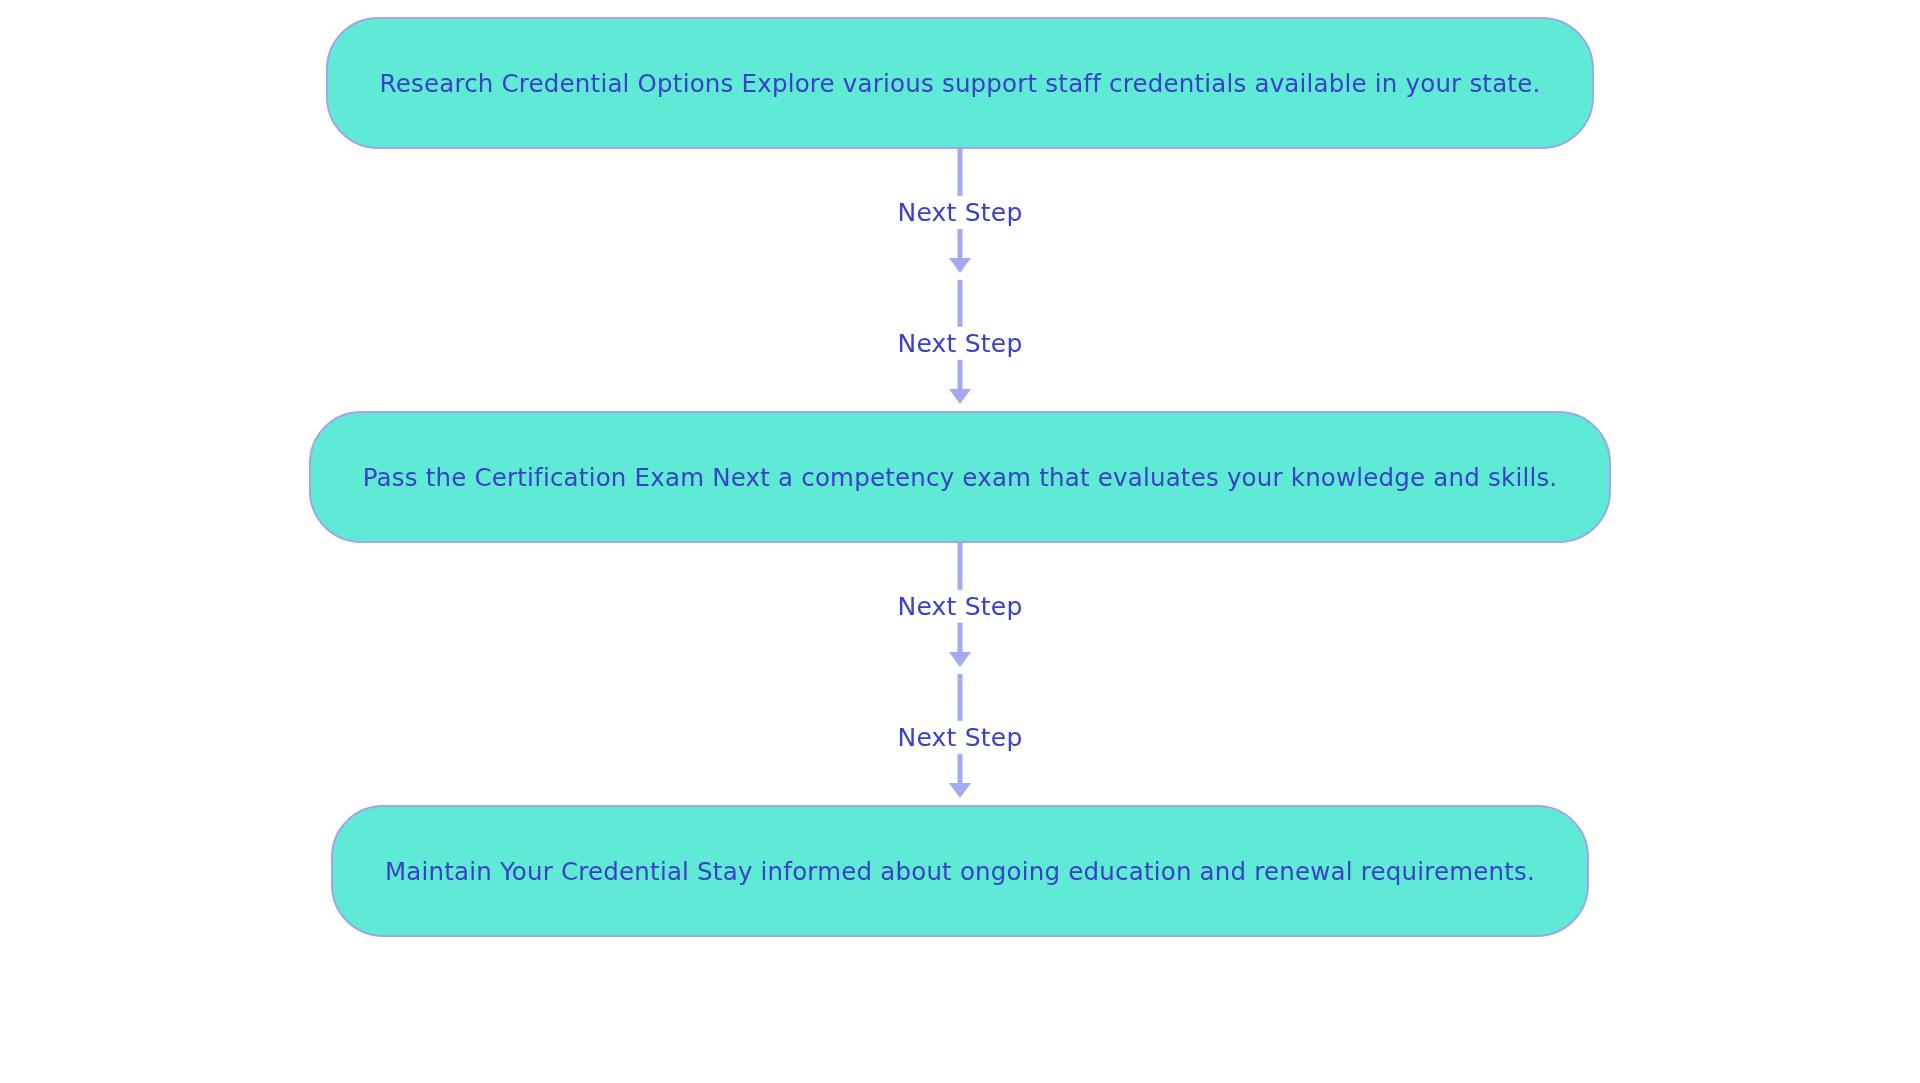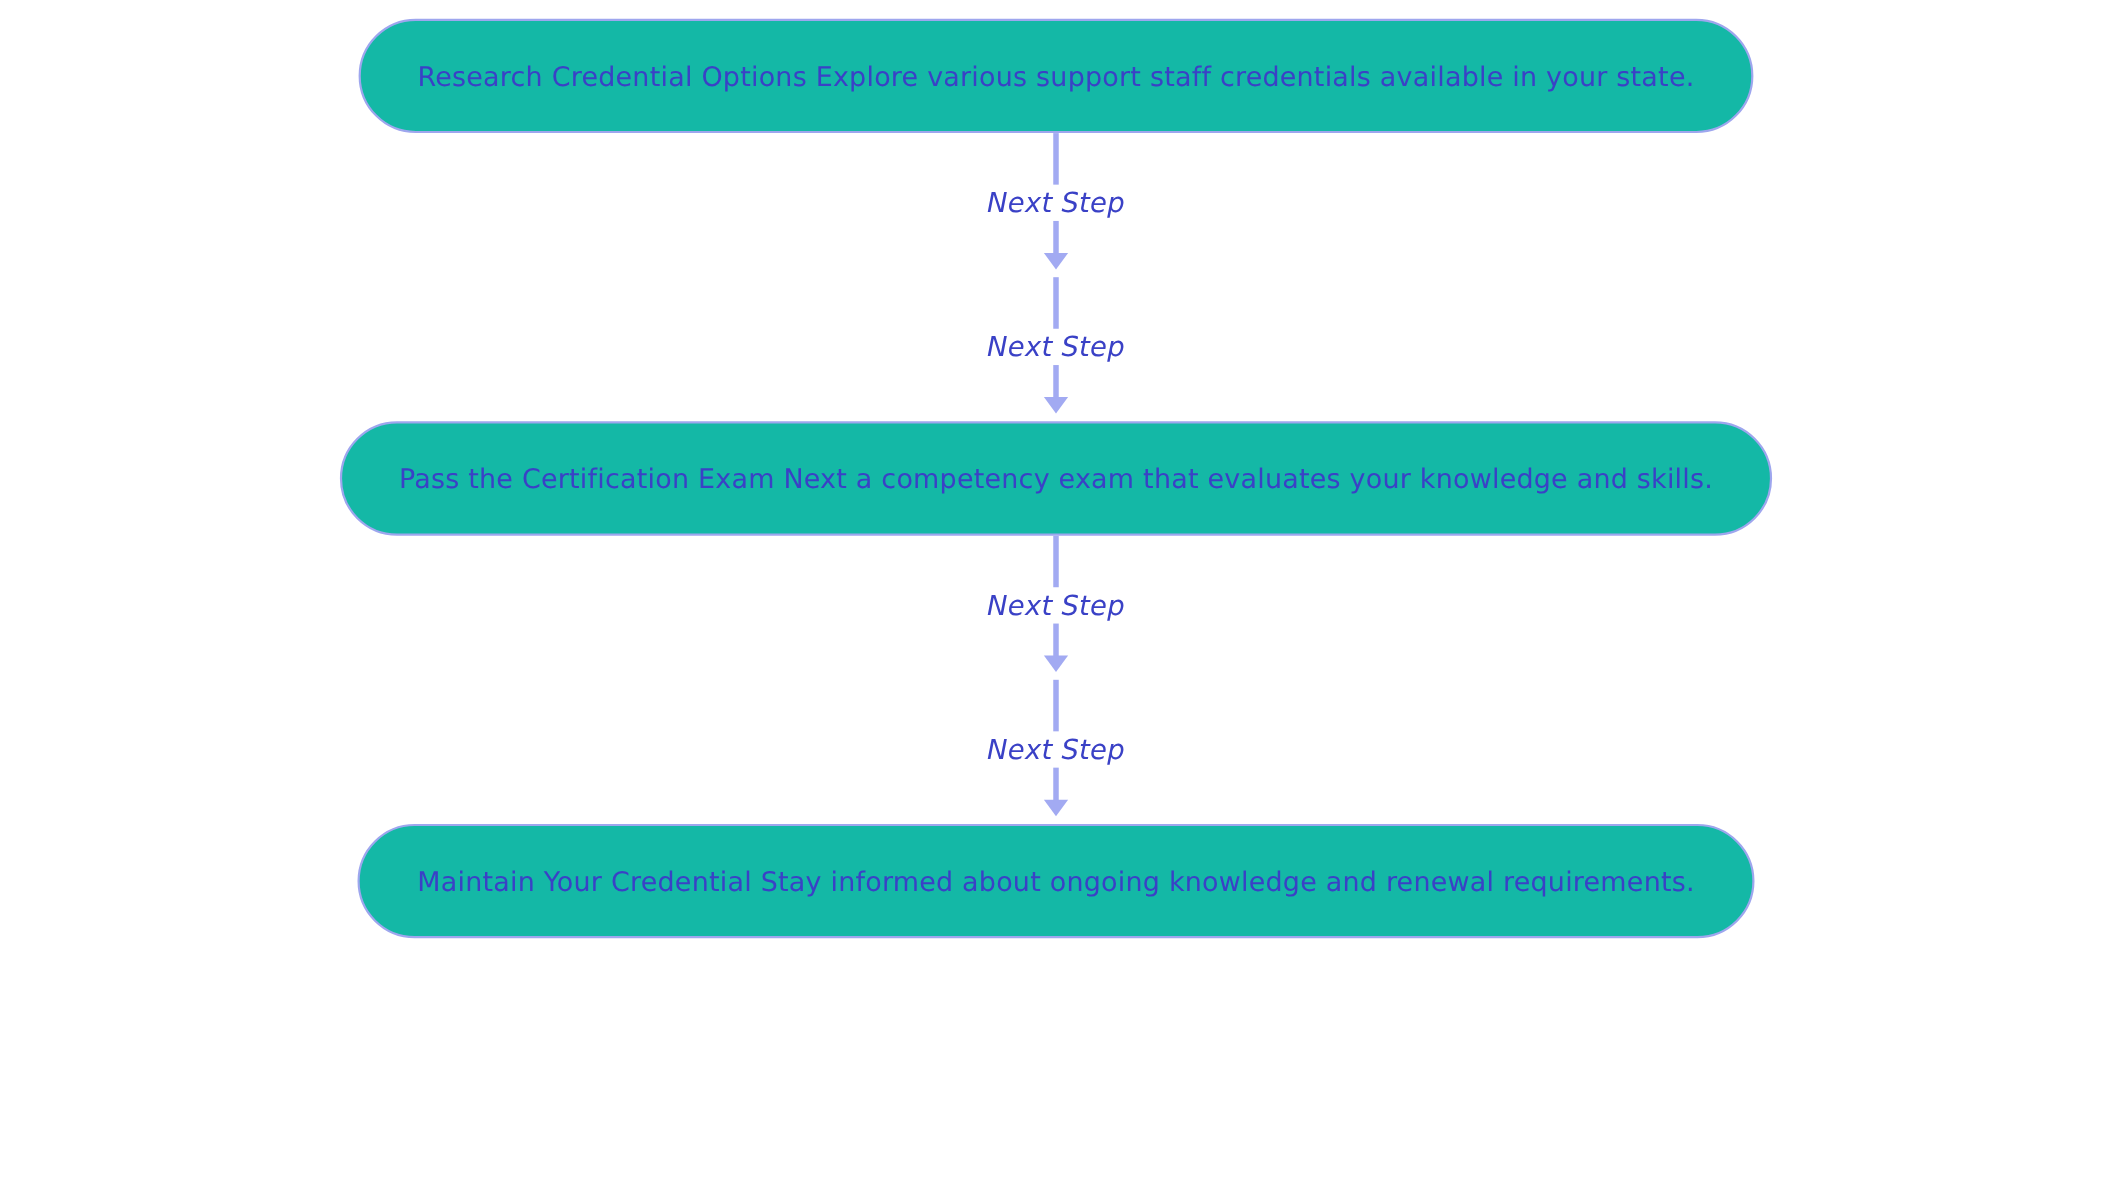--- a/index.html
+++ b/index.html
@@ -18,42 +18,41 @@
   .flow {
     position: absolute;
     top: 17px;
     left: 0;
     width: 1920px;
     display: flex;
     flex-direction: column;
     align-items: center;
   }
   .flow-node {
-    height: 104px;
+    height: 132px;
     box-sizing: border-box;
     display: flex;
     align-items: center;
     justify-content: center;
     padding: 0 52px;
     border-radius: 52px;
     border: 2px solid #9ea6ee;
-    background: #14b8a6;
+    background: #5eead4;
     white-space: nowrap;
   }
   .flow-node .node-label {
     color: #3a41c6;
     font-size: 24.5px;
     letter-spacing: 0.2px;
   }
   .connector {
     position: relative;
     width: 260px;
     height: 131px;
     flex: 0 0 auto;
-    font-style: italic;
   }
   .connector .line {
     position: absolute;
     left: 50%;
     transform: translateX(-50%);
     top: 0;
     bottom: 18px;
     width: 5px;
     background: #a2aaf2;
   }
@@ -114,16 +113,16 @@
   </div>
 
 
   <div class="connector">
     <div class="line"></div>
     <div class="arrowhead"></div>
     <span class="edge-label">Next Step</span>
   </div>
 
   <div class="flow-node">
-    <span class="node-label">Maintain Your Credential Stay informed about ongoing knowledge and renewal requirements.</span>
+    <span class="node-label">Maintain Your Credential Stay informed about ongoing education and renewal requirements.</span>
   </div>
 </div>
 </div>
 
 </body></html>

